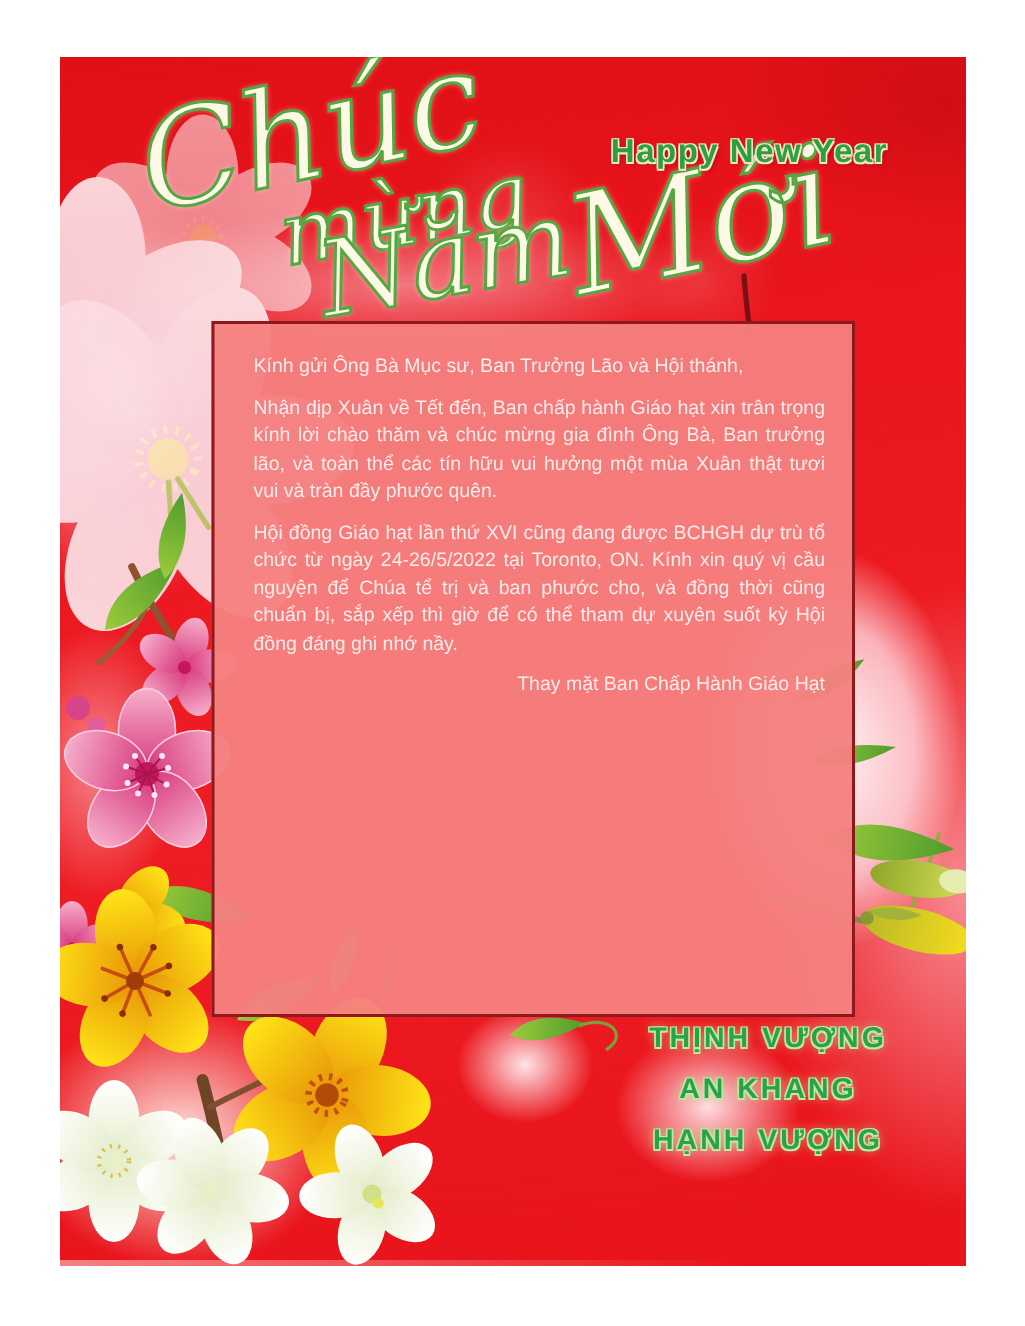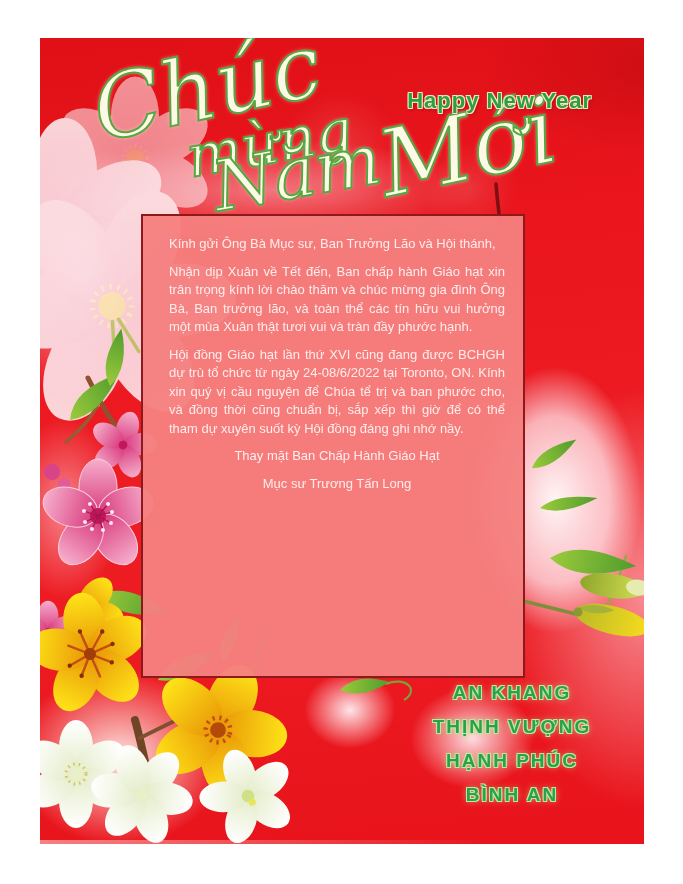--- a/index.html
+++ b/index.html
@@ -48,33 +48,33 @@
   .w-moi{left:338px;top:64px;font-size:92px;transform:rotate(-12deg);}
   .title-en{
     position:absolute;z-index:3;top:50px;right:52px;
     font-size:22px;font-weight:bold;letter-spacing:1px;
     color:#2f9e3f;
     text-shadow:1px 1px 0 #ece9c4,-1px -1px 0 #ece9c4,1px -1px 0 #ece9c4,-1px 1px 0 #ece9c4,2px 2px 3px rgba(120,0,0,0.35);
     white-space:nowrap;
   }
   
   .letter-box{
-    position:absolute;z-index:4;left:101px;top:176px;width:384px;height:464px;
+    position:absolute;z-index:4;left:101px;top:176px;width:429px;height:464px;
     box-sizing:border-box;
     background:rgba(245,128,127,0.96);
     border:2px solid #8c1a1d;
     padding:19px 18px 0 26px;
   }
   .letter-box p{
     margin:0 0 9px 0;
     font-size:13px;line-height:18.5px;
     color:#ffeceb;
     text-align:justify;
   }
-  .letter-box p.no-justify{text-align:center;}
+  .letter-box p.no-justify{text-align:right;}
   
   .greetings{
     position:absolute;z-index:4;left:352px;top:645px;width:240px;
     text-align:center;
   }
   .greet-line{
     font-size:19px;font-weight:bold;letter-spacing:2px;
     color:#2ba14c;margin-bottom:15px;line-height:19px;
     text-shadow:1px 1px 0 #bfe8a0,-1px -1px 0 #bfe8a0,1px -1px 0 #bfe8a0,-1px 1px 0 #bfe8a0,0 0 7px rgba(190,235,150,0.9);
     white-space:nowrap;
@@ -474,27 +474,25 @@
       <span class="script-word w-chuc">Chúc</span>
       <span class="script-word w-mung">mừng</span>
       <span class="script-word w-nam">Năm</span>
       <span class="script-word w-moi">Mới</span>
     </div>
 
     <div class="title-en">Happy New Year</div>
 
     <div class="letter-box">
       <p>Kính gửi Ông Bà Mục sư, Ban Trưởng Lão và Hội thánh,</p>
-      <p>Nhận dịp Xuân về Tết đến, Ban chấp hành Giáo hạt xin trân trọng kính lời chào thăm và chúc mừng gia đình Ông Bà, Ban trưởng lão, và toàn thể các tín hữu vui hưởng một mùa Xuân thật tươi vui và tràn đầy phước hạnh.</p>
-      <p>Hội đồng Giáo hạt lần thứ XVI cũng đang được BCHGH dự trù tổ chức từ ngày 24-08/6/2022 tại Toronto, ON. Kính xin quý vị cầu nguyện để Chúa tể trị và ban phước cho, và đồng thời cũng chuẩn bị, sắp xếp thì giờ để có thể tham dự xuyên suốt kỳ Hội đồng đáng ghi nhớ nầy.</p>
+      <p>Nhận dịp Xuân về Tết đến, Ban chấp hành Giáo hạt xin trân trọng kính lời chào thăm và chúc mừng gia đình Ông Bà, Ban trưởng lão, và toàn thể các tín hữu vui hưởng một mùa Xuân thật tươi vui và tràn đầy phước quên.</p>
+      <p>Hội đồng Giáo hạt lần thứ XVI cũng đang được BCHGH dự trù tổ chức từ ngày 24-26/5/2022 tại Toronto, ON. Kính xin quý vị cầu nguyện để Chúa tể trị và ban phước cho, và đồng thời cũng chuẩn bị, sắp xếp thì giờ để có thể tham dự xuyên suốt kỳ Hội đồng đáng ghi nhớ nầy.</p>
       <p class="no-justify">Thay mặt Ban Chấp Hành Giáo Hạt</p>
-      <p class="no-justify">Mục sư Trương Tấn Long</p>
     </div>
 
     <div class="greetings">
+      <div class="greet-line">THỊNH VƯỢNG</div>
       <div class="greet-line">AN KHANG</div>
-      <div class="greet-line">THỊNH VƯỢNG</div>
-      <div class="greet-line">HẠNH PHÚC</div>
-      <div class="greet-line">BÌNH AN</div>
+      <div class="greet-line">HẠNH VƯỢNG</div>
     </div>
 
   </div>
 </div>
 
 </body></html>

